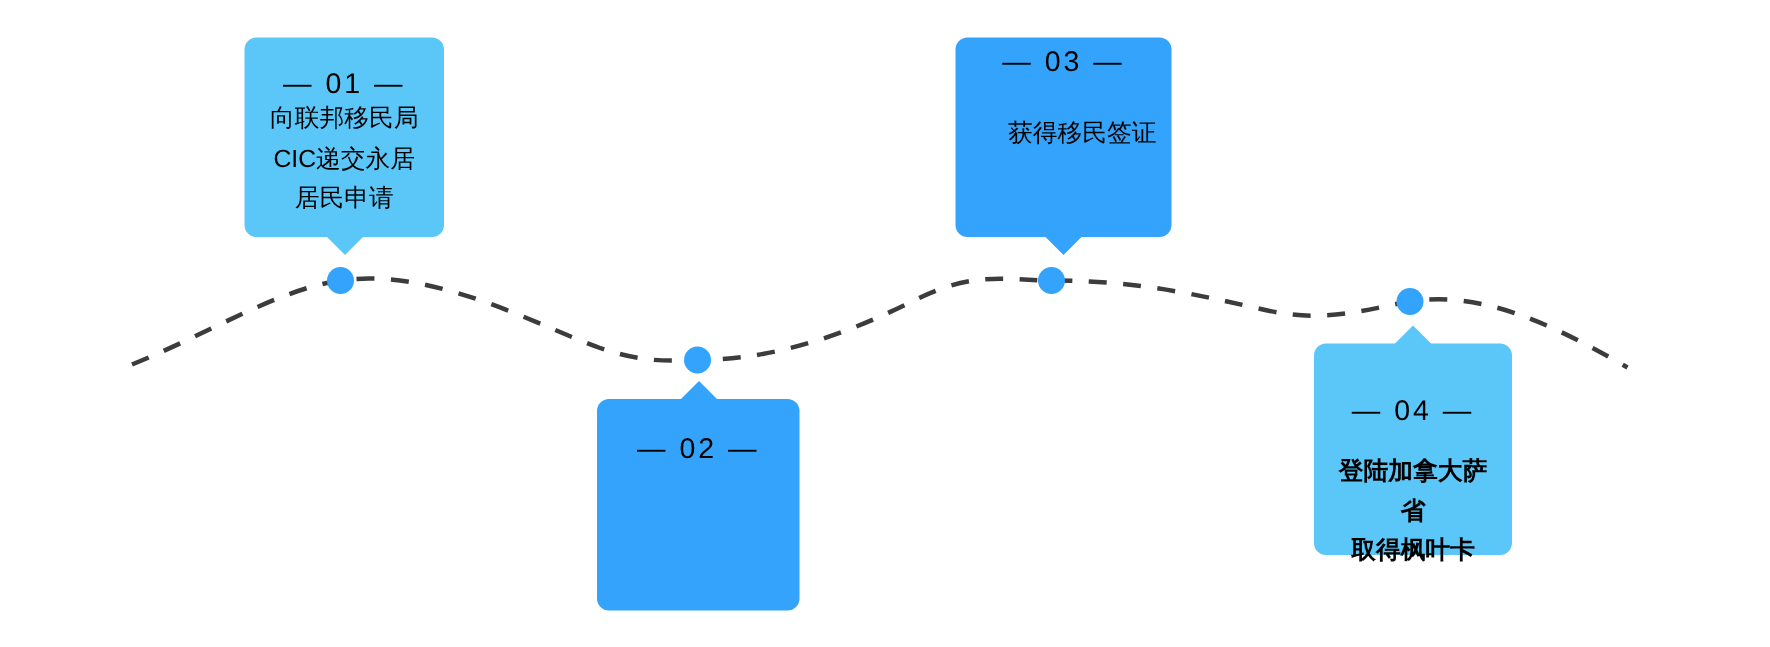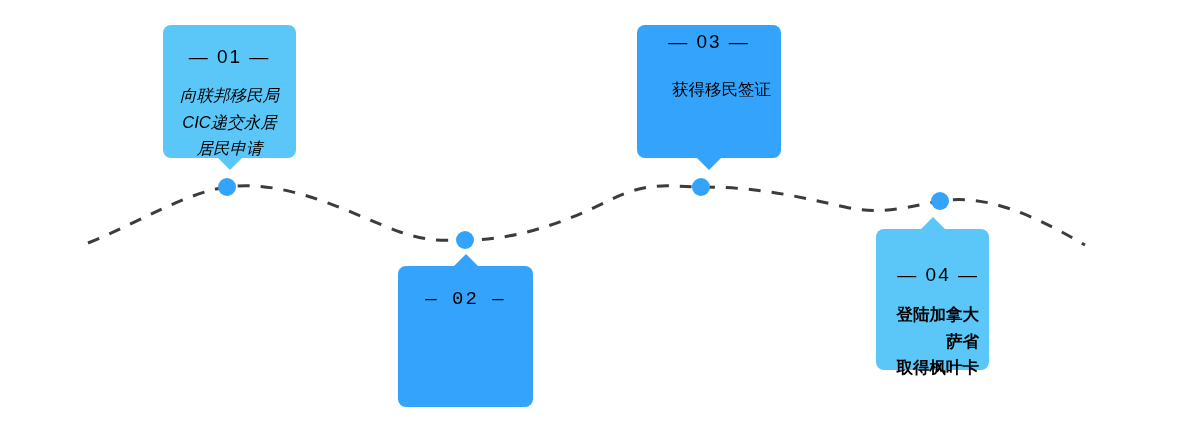--- a/index.html
+++ b/index.html
@@ -105,36 +105,36 @@
   </svg>
 
   <div class="node-dot" style="left:227px; top:187px;"></div>
   <div class="node-dot" style="left:465px; top:240px;"></div>
   <div class="node-dot" style="left:701px; top:187px;"></div>
   <div class="node-dot" style="left:940px; top:201px;"></div>
 
   <div class="step-card light" style="left:163px; top:25px; width:133px; height:133px; padding-top:22px;">
     <div class="card-pointer down"></div>
     <div class="card-number">— 01 —</div>
-    <div class="card-body" style="margin-top:16px;font-style:italic;">向联邦移民局
+    <div class="card-body" style="margin-top:0;">向联邦移民局
 CIC递交永居
 居民申请</div>
   </div>
 
-  <div class="step-card dark" style="left:398px; top:266px; width:135px; height:141px; padding-top:24px;font-family:Liberation Mono, monospace;">
+  <div class="step-card dark" style="left:398px; top:266px; width:135px; height:141px; padding-top:24px;">
     <div class="card-pointer up"></div>
     <div class="card-number">— 02 —</div>
   </div>
 
   <div class="step-card dark" style="left:637px; top:25px; width:144px; height:133px; padding-top:7px;">
     <div class="card-pointer down"></div>
     <div class="card-number">— 03 —</div>
     <div class="card-body" style="margin-top:25px;text-align:right;">获得移民签证</div>
   </div>
 
-  <div class="step-card light" style="left:876px; top:229px; width:113px; height:141px; padding-top:36px;text-align:right;">
+  <div class="step-card light" style="left:876px; top:229px; width:132px; height:141px; padding-top:36px;">
     <div class="card-pointer up"></div>
     <div class="card-number">— 04 —</div>
     <div class="card-body" style="margin-top:17px;font-weight:bold;">登陆加拿大萨省
 取得枫叶卡</div>
   </div>
 
 </div>
 
 </body></html>

